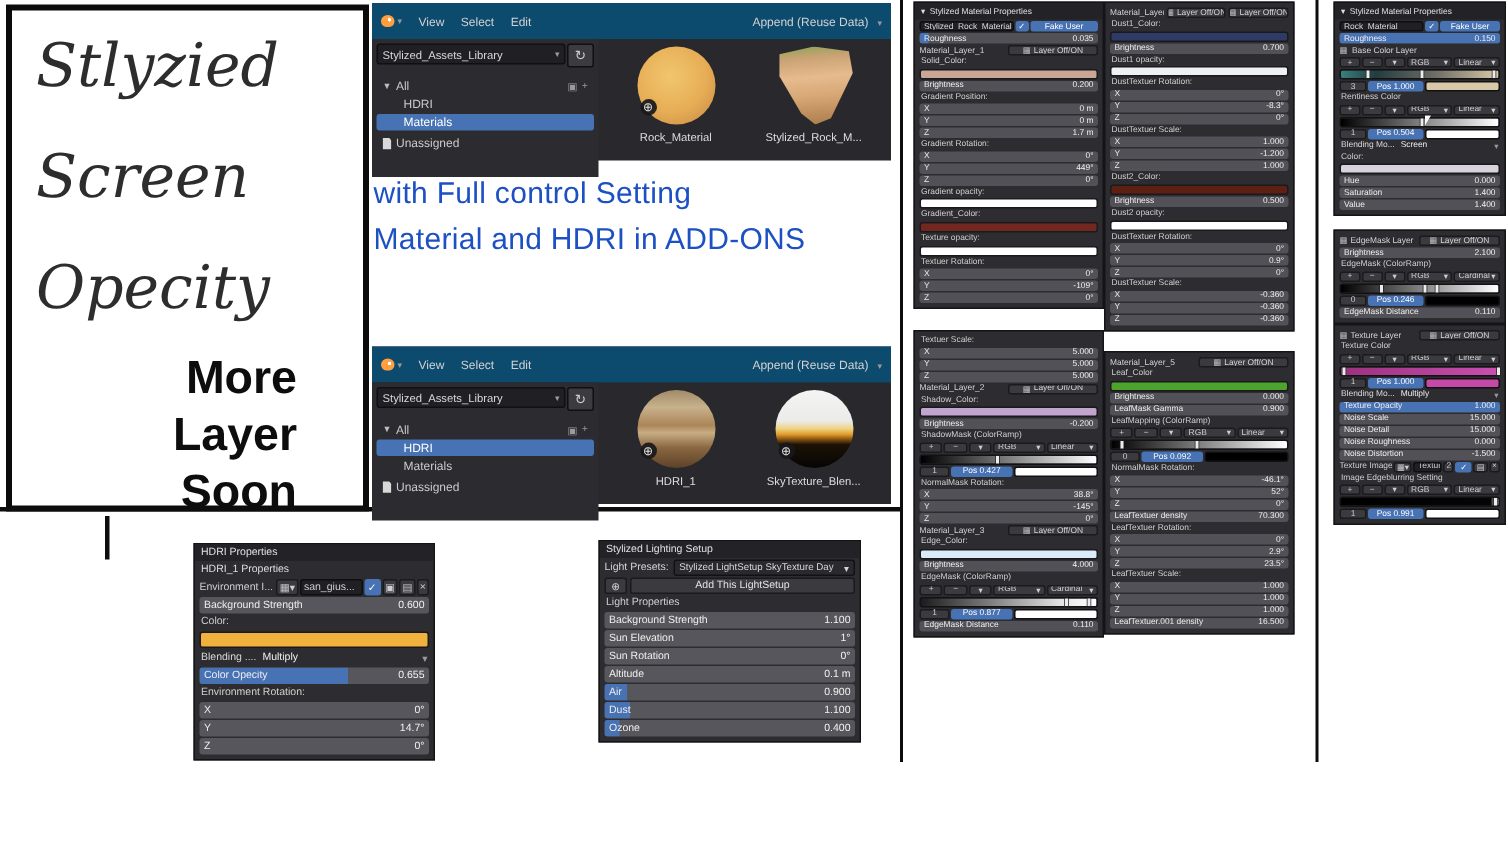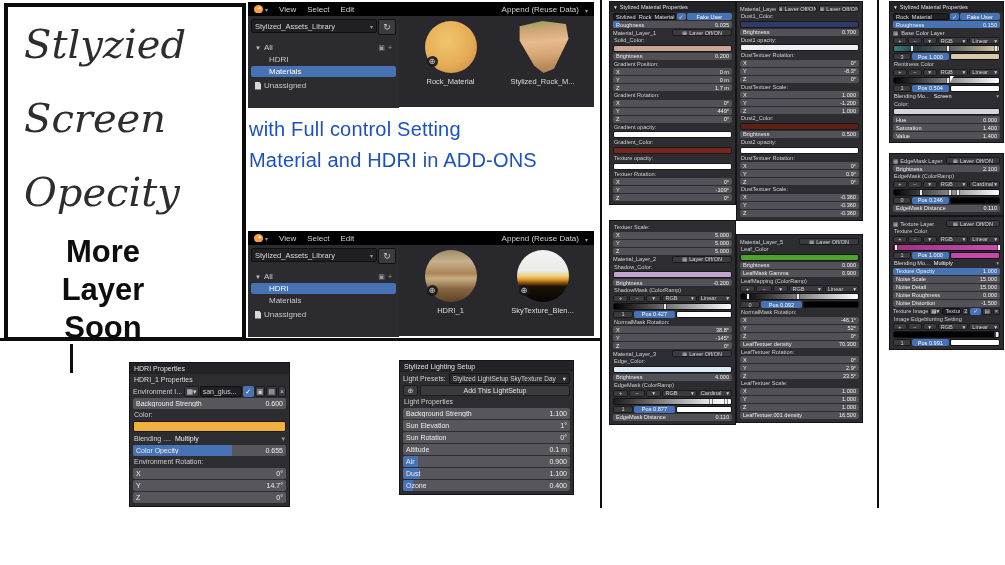--- a/index.html
+++ b/index.html
@@ -3,39 +3,39 @@
 <meta charset="utf-8">
 <style>
   html,body{margin:0;padding:0;}
   body{position:relative;width:1005px;height:565px;background:#ffffff;overflow:hidden;
        font-family:"Liberation Sans",sans-serif;}
 
   
   #banner{position:absolute;left:4px;top:3px;width:242px;height:338px;border:4px solid #0b0b0b;
           background:#fff;box-sizing:border-box;}
   .sline{font-family:"DejaVu Serif",serif;font-style:italic;font-size:40px;color:#2d2d2d;
-         line-height:74px;white-space:nowrap;margin-left:16px;}
-  .bwrap{margin-top:4px;width:190px;text-align:center;}
+         line-height:74px;padding-left:16px;white-space:nowrap;}
+  .bwrap{margin-top:4px;width:190px;text-align:right;}
   .bline{font-size:31px;font-weight:700;line-height:38px;color:#0d0d0d;}
 
   
   #caption{position:absolute;left:249px;top:114px;width:370px;}
   .cline{font-size:20px;line-height:31px;color:#1d50c3;letter-spacing:.2px;white-space:pre;}
 
   
   .line{position:absolute;background:#0d0d0d;}
   #hline{left:0;top:338px;width:602px;height:3px;}
   #vline1{left:600px;top:0;width:2px;height:508px;}
   #vline2{left:877px;top:0;width:2px;height:508px;}
   #tick{left:70px;top:344px;width:3px;height:29px;}
 
   
   .browser{position:absolute;width:346px;height:105px;background:#29292d;}
   #b1{left:248px;top:2px;} #b2{left:248px;top:231px;}
-  .bmenu{height:14px;background:#000000;display:flex;align-items:center;padding:0 6px;
+  .bmenu{height:24px;background:#0c4a6e;display:flex;align-items:center;padding:0 6px;
          font-size:8px;color:#d2d2d2;}
   .blogo{width:9px;height:8px;border-radius:50% 50% 45% 45%;
          background:radial-gradient(circle at 62% 40%,#ffffff 0 1.1px,#ff9f3f 1.2px 70%,#e87d1e 100%);}
   .bcaret{font-size:6px;color:#9a9a9a;margin-left:2px;}
   .mitem{margin-left:11px;cursor:default;}
   .append{margin-left:auto;display:flex;align-items:flex-end;gap:4px;}
   .bbody{display:flex;height:92px;}
   .bside{width:151px;background:#2b2b30;padding:3px 3px 0;box-sizing:border-box;}
   .librow{display:flex;gap:1px;margin-bottom:7px;}
   .libfield{flex:1;background:#202024;border:1px solid #101013;border-radius:2px;height:12px;

